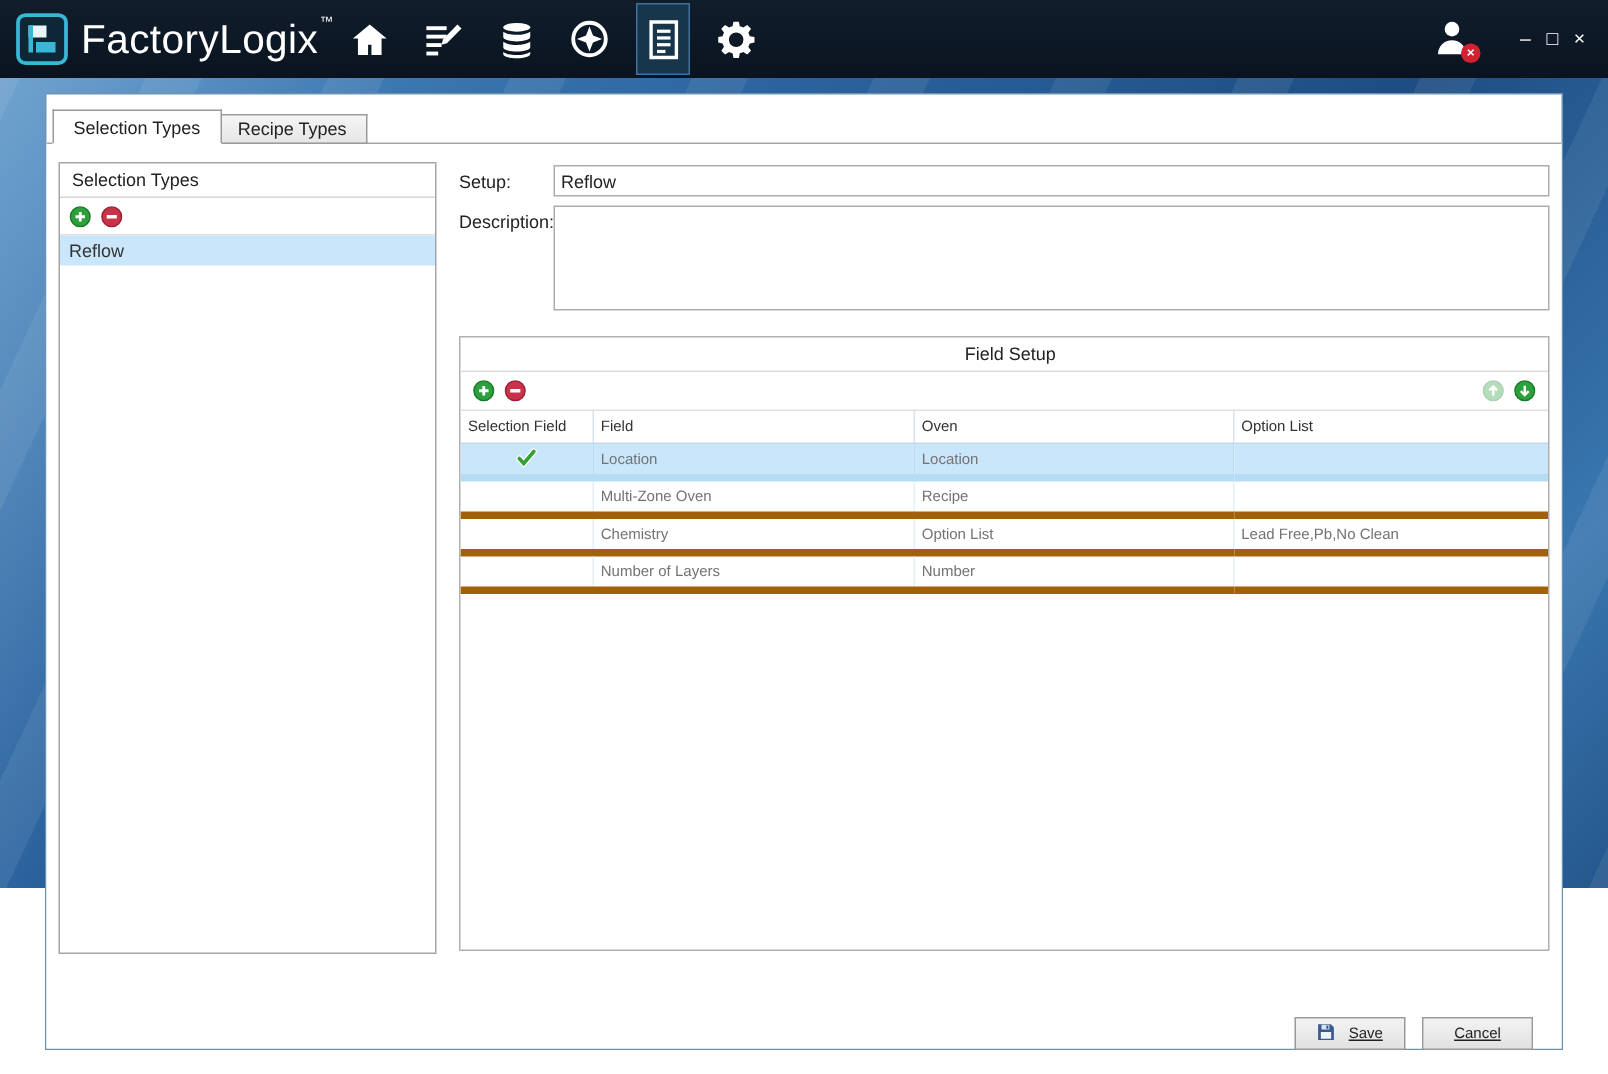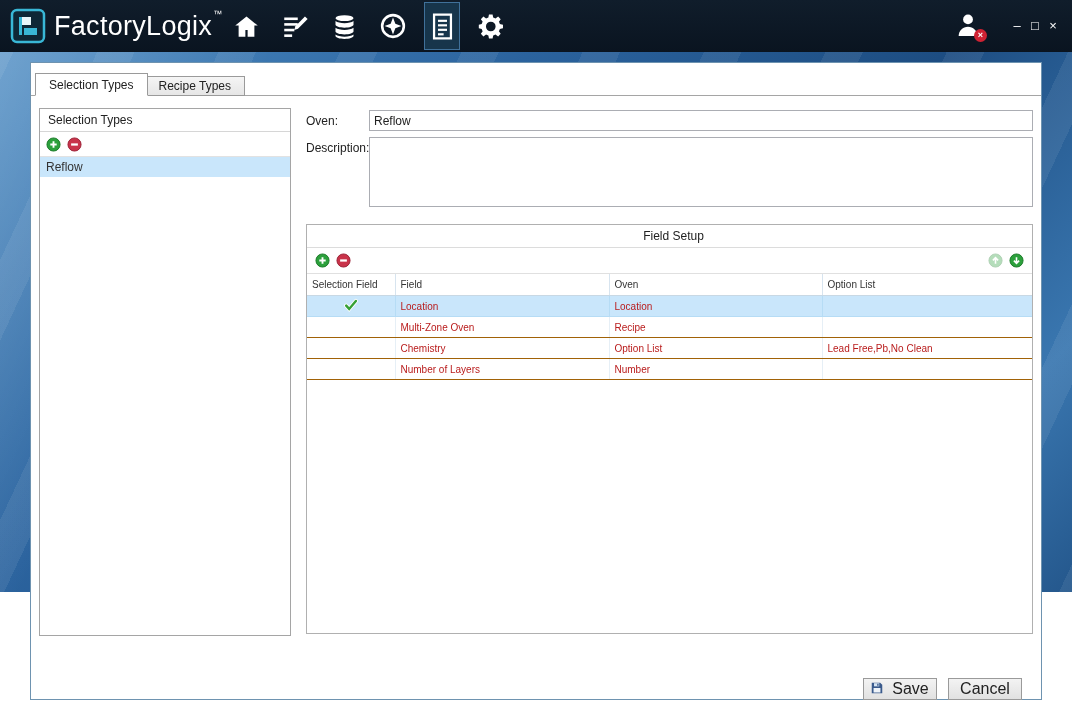--- a/index.html
+++ b/index.html
@@ -90,32 +90,32 @@
   .fs-toolbar .spacer{flex:1;}
   .icon-btn{width:15px;height:15px;cursor:pointer;display:inline-flex;}
   .icon-btn.disabled{opacity:0.35;cursor:default;}
   table.grid{width:100%;border-collapse:collapse;table-layout:fixed;font-size:10px;}
   table.grid th{
     height:21px;padding:0 5px;text-align:left;font-weight:normal;color:#333;
     border-right:1px solid #d7e4ef;border-bottom:1px solid #c8d8e4;overflow:hidden;white-space:nowrap;
   }
   table.grid th:last-child{border-right:none;}
   table.grid td{
-    height:20px;padding:0 5px;color:#b91c1c;
-    border-right:1px solid #e6eff6;border-bottom:1px solid #a16207;overflow:hidden;white-space:nowrap;
+    height:20px;padding:0 5px;color:#737373;
+    border-right:1px solid #e6eff6;border-bottom:5px solid #a16207;overflow:hidden;white-space:nowrap;
   }
   table.grid td:last-child{border-right:none;}
   table.grid td.c-check{text-align:center;padding:0;}
   table.grid tr.selected td{background:#c9e6fb;border-bottom-color:#b6dcf5;border-right-color:#b6dcf5;}
   
   .btn{
     position:absolute;top:582px;height:22px;box-sizing:border-box;cursor:pointer;
     display:flex;align-items:center;justify-content:center;gap:9px;
     background:linear-gradient(#f3f3f3,#e1e1e1);border:1px solid #9a9a9a;
-    font-size:16px;color:#222;
+    font-size:10px;color:#222;text-decoration:underline;
   }
   .btn-save{left:832px;width:74px;}
   .btn-cancel{left:917px;width:74px;}
 </style>
 </head>
 <body>
 
 <div class="screen">
 
   <div class="topbar">
@@ -214,21 +214,21 @@
           <span class="icon-btn">
             <svg viewBox="0 0 16 16" width="15" height="15">
                 <circle cx="8" cy="8" r="7" fill="#c9334a" stroke="#9a2136"></circle>
                 <path d="M4.4 8h7.2" stroke="#fff" stroke-width="2.4" fill="none"></path>
               </svg>
           </span>
         </div>
         <div class="list-item selected">Reflow</div>
       </div>
 
-      <div class="lbl lbl-name">Oven:</div>
+      <div class="lbl lbl-name">Setup:</div>
       <input class="input-name" type="text" value="Reflow" style="">
       <div class="lbl lbl-desc">Description:</div>
       <textarea class="input-desc" style=""></textarea>
 
       <div class="fieldsetup">
         <div class="fs-title">Field Setup</div>
         <div class="fs-toolbar">
           <span class="icon-btn">
             <svg viewBox="0 0 16 16" width="15" height="15">
                 <circle cx="8" cy="8" r="7" fill="#2ca03c" stroke="#1a7a28"></circle>

